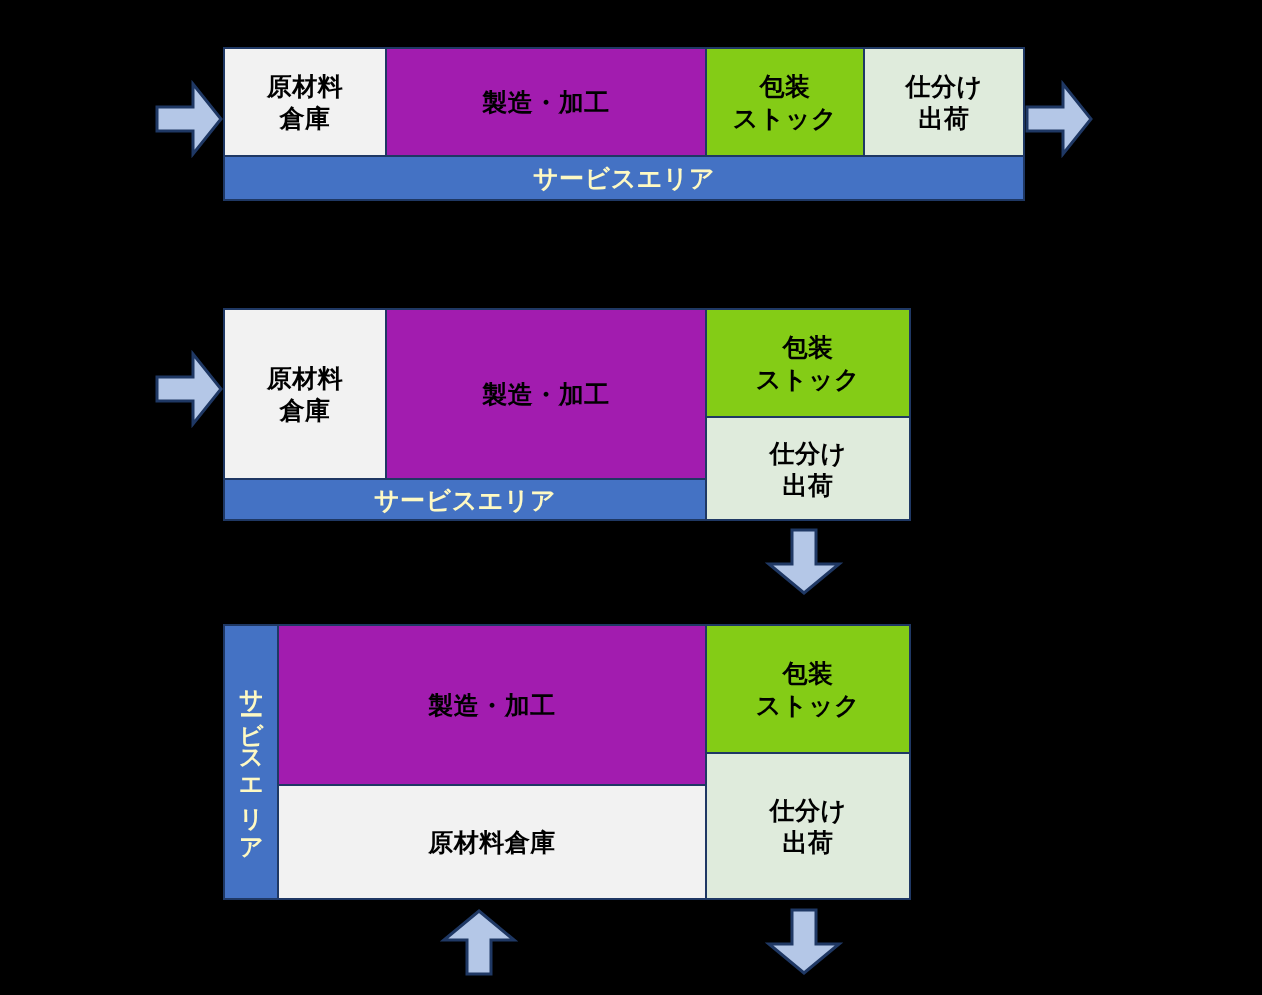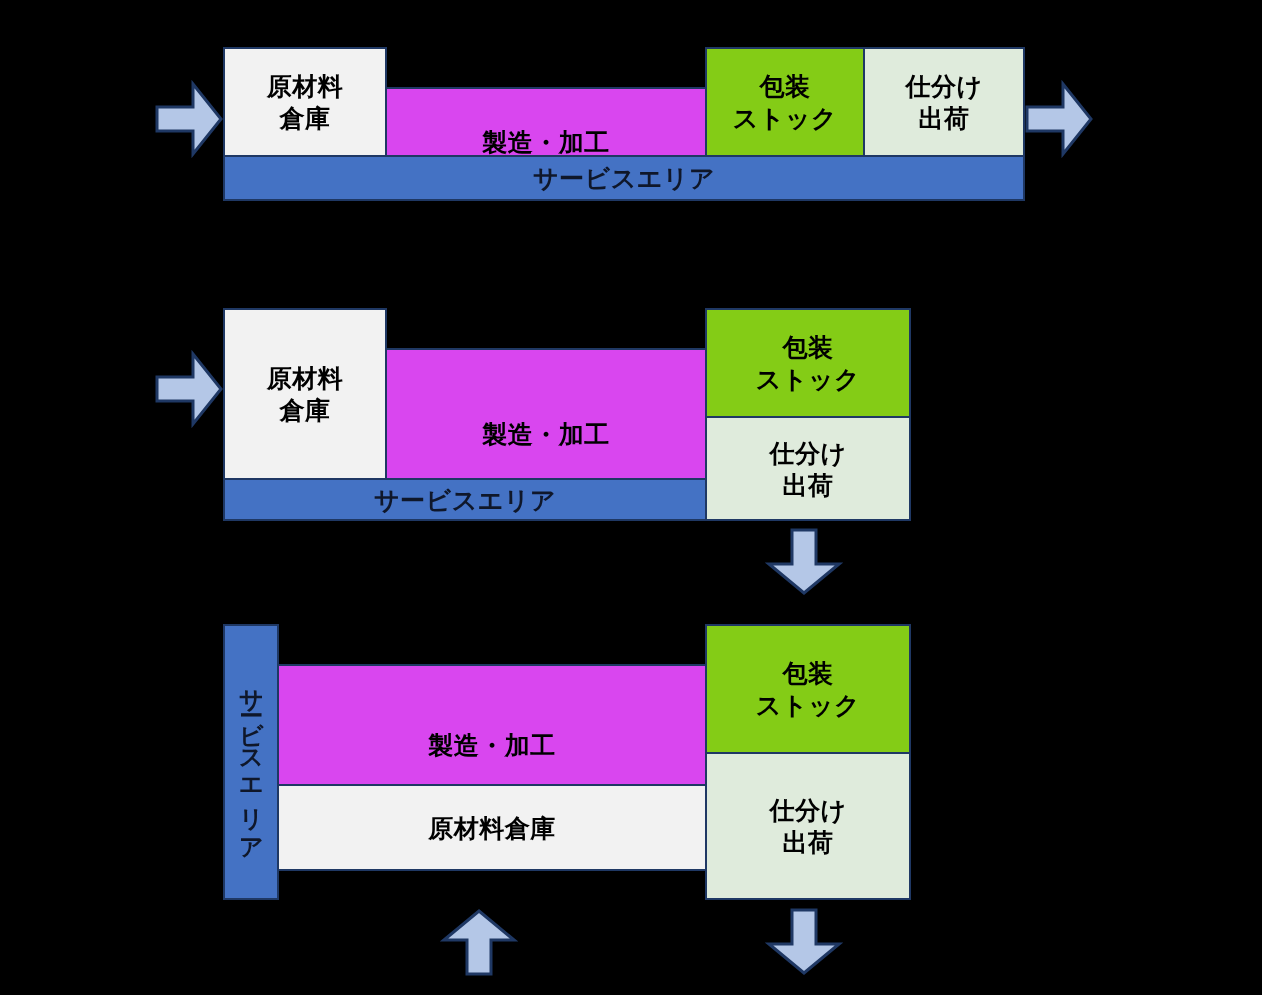--- a/index.html
+++ b/index.html
@@ -34,24 +34,24 @@
     text-align: center;
     line-height: 1.28;
     color: #000000;
     font-size: 25px;
     font-weight: 700;
     white-space: pre-line;
     letter-spacing: 0.5px;
   }
 
   .fill-grey   { background: #F2F2F2; }
-  .fill-blue   { background: #d946ef; margin-top: 40px; }
+  .fill-blue   { background: #a21caf; }
   .fill-cream  { background: #84cc16; }
   .fill-green  { background: #DFEBDC; text-align: center; }
-  .fill-accent { background: #4472C4; color: #0f172a; }
+  .fill-accent { background: #4472C4; color: #fef9c3; }
 
   .vertical-text {
     writing-mode: vertical-rl;
     text-orientation: upright;
     letter-spacing: 2px;
     font-size: 24px;
   }
 
   
   .arrow {
@@ -122,21 +122,21 @@
       </svg>
     </div>
   </div>
 
   <div class="diagram" style="left:0;top:0;width:1262px;height:1px;">
 
     <div class="box fill-accent vertical-text" style="left:223px; top:624px; width:56px; height:276px;">サービスエリア</div>
 
     <div class="box fill-blue" style="left:277px; top:624px; width:430px; height:162px;">製造・加工</div>
 
-    <div class="box fill-grey" style="left:277px; top:784px; width:430px; height:87px;">原材料倉庫</div>
+    <div class="box fill-grey" style="left:277px; top:784px; width:430px; height:116px;">原材料倉庫</div>
 
     <div class="box fill-cream" style="left:705px; top:624px; width:206px; height:130px;">包装
 ストック</div>
 
     <div class="box fill-green" style="left:705px; top:752px; width:206px; height:148px;">仕分け
 出荷</div>
 
     <div class="arrow" style="left:440px; top:908px; width:78px; height:68px;">
       <svg width="78" height="68" viewBox="0 0 78 68">
         <polygon points="39,3 74,32 51,32 51,66 27,66 27,32 4,32" fill="#B4C7E7" stroke="#1F3864" stroke-width="3" stroke-linejoin="miter"></polygon>

